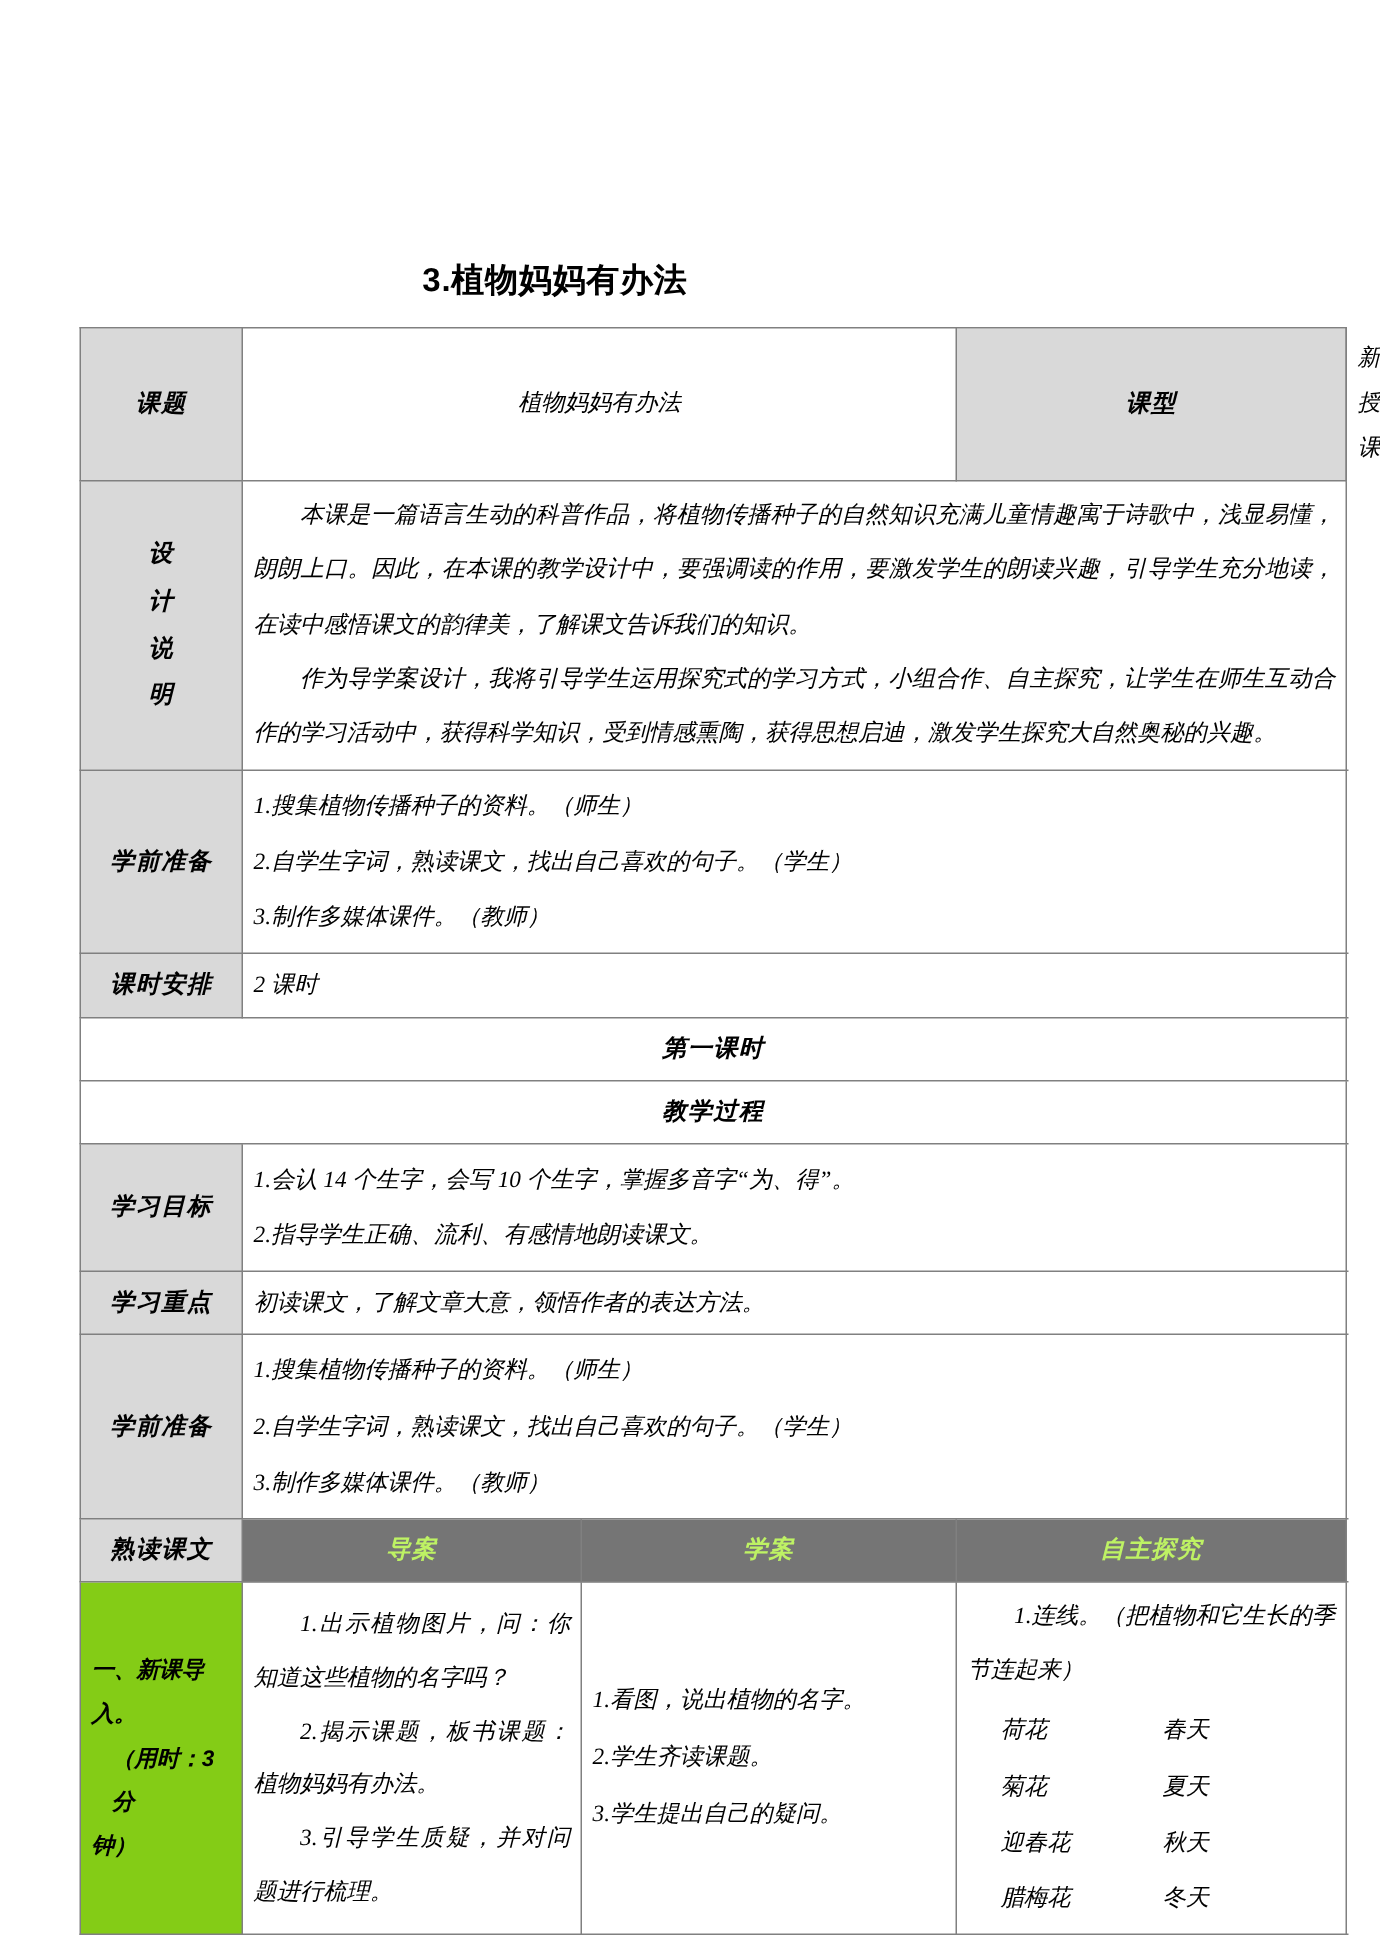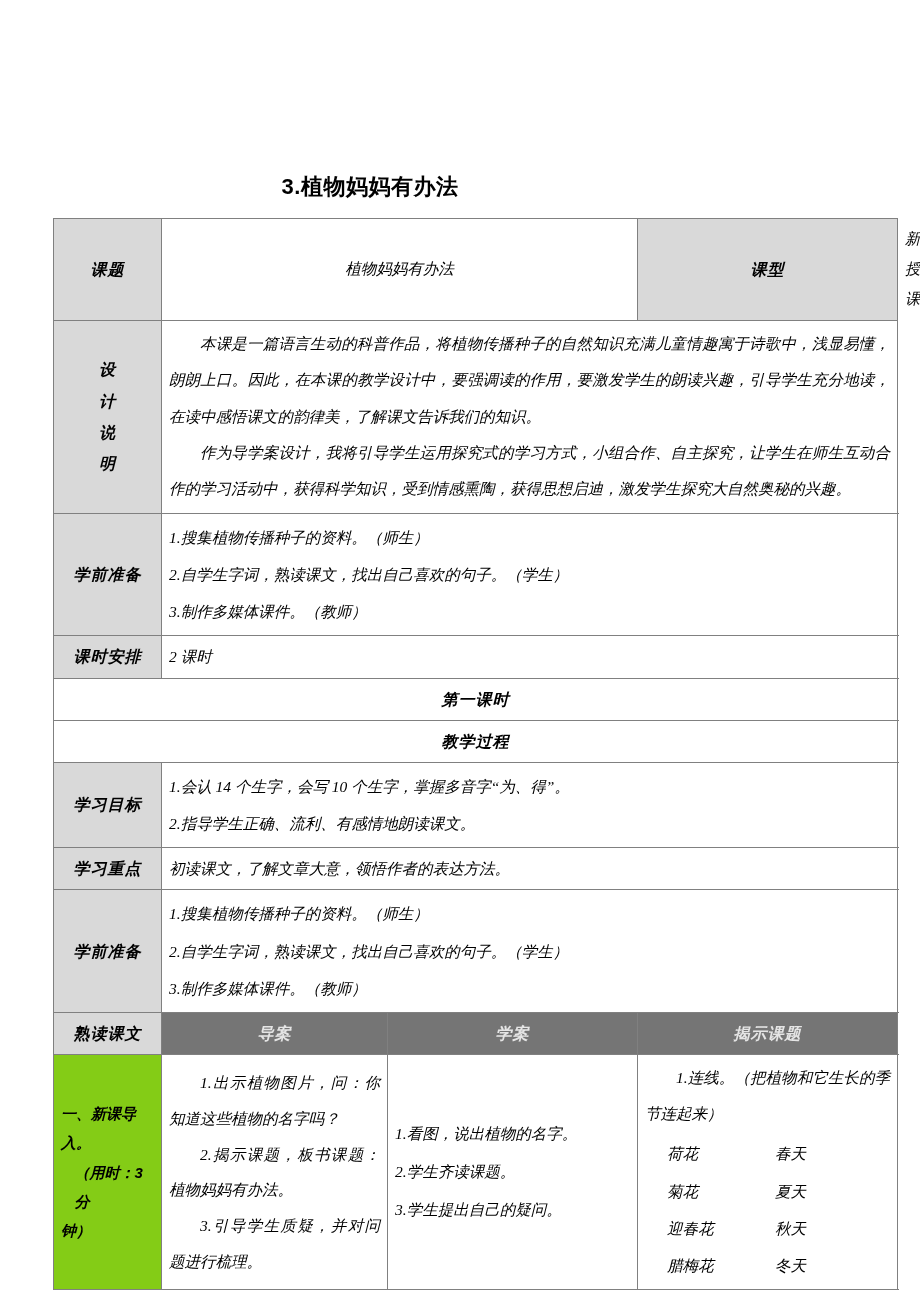--- a/index.html
+++ b/index.html
@@ -90,21 +90,21 @@
     font-family: "Liberation Sans", "DejaVu Sans", sans-serif;
     font-weight: bold;
     font-size: 16px;
     letter-spacing: 1px;
     padding: 7px 0;
     background: #ffffff;
   }
 
   .head-dark {
     background: #757575;
-    color: #e5e5e5;
+    color: #bef264;
     text-align: center;
     font-family: "Liberation Sans", "DejaVu Sans", sans-serif;
     font-weight: bold;
     font-size: 16px;
     letter-spacing: 1px;
     padding: 6px 0;
   }
 
   .stage-label {
     background: #84cc16;
@@ -213,21 +213,21 @@
           <p class="listline">1.搜集植物传播种子的资料。（师生）</p>
           <p class="listline">2.自学生字词，熟读课文，找出自己喜欢的句子。（学生）</p>
           <p class="listline">3.制作多媒体课件。（教师）</p>
         </td>
       </tr>
 
       <tr>
         <td class="label">熟读课文</td>
         <td class="head-dark">导案</td>
         <td class="head-dark">学案</td>
-        <td class="head-dark" colspan="2">揭示课题</td>
+        <td class="head-dark" colspan="2">自主探究</td>
       </tr>
 
       <tr>
         <td class="stage-label">
           <div>一、新课导入。</div>
           <div class="l2">（用时：3 分</div>
           <div>钟）</div>
         </td>
         <td class="body-cell">
           <p class="para">1.出示植物图片，问：你知道这些植物的名字吗？</p>

